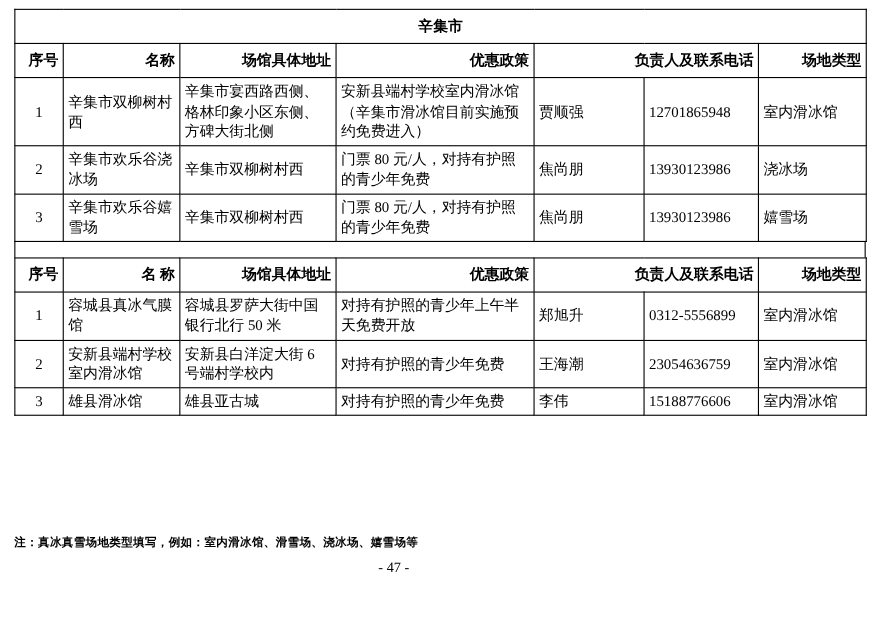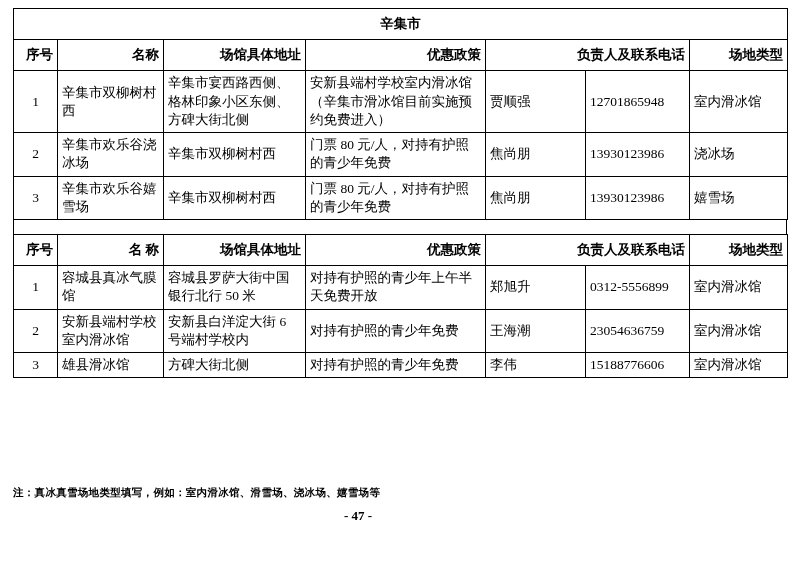--- a/index.html
+++ b/index.html
@@ -72,21 +72,20 @@
     font-weight: bold;
     letter-spacing: 0.3px;
   }
   .pageno {
     position: absolute;
     left: 0;
     top: 508px;
     width: 716px;
     text-align: center;
     font-size: 13px;
-    font-weight: bold;
   }
 </style>
 </head>
 <body>
 
 <div class="page">
 
   <div class="sheet">
 
     <table class="doc">
@@ -176,21 +175,21 @@
         <td class="l">安新县端村学校室内滑冰馆</td>
         <td class="l">安新县白洋淀大街 6 号端村学校内</td>
         <td class="l">对持有护照的青少年免费</td>
         <td class="c">王海潮</td>
         <td class="c">23054636759</td>
         <td class="c">室内滑冰馆</td>
       </tr>
       <tr>
         <td class="idx">3</td>
         <td class="l">雄县滑冰馆</td>
-        <td class="l">方碑大街北侧</td>
+        <td class="l">雄县亚古城</td>
         <td class="l">对持有护照的青少年免费</td>
         <td class="c">李伟</td>
         <td class="c">15188776606</td>
         <td class="c">室内滑冰馆</td>
       </tr>
     </tbody>
       </table>
 
   </div>
 

